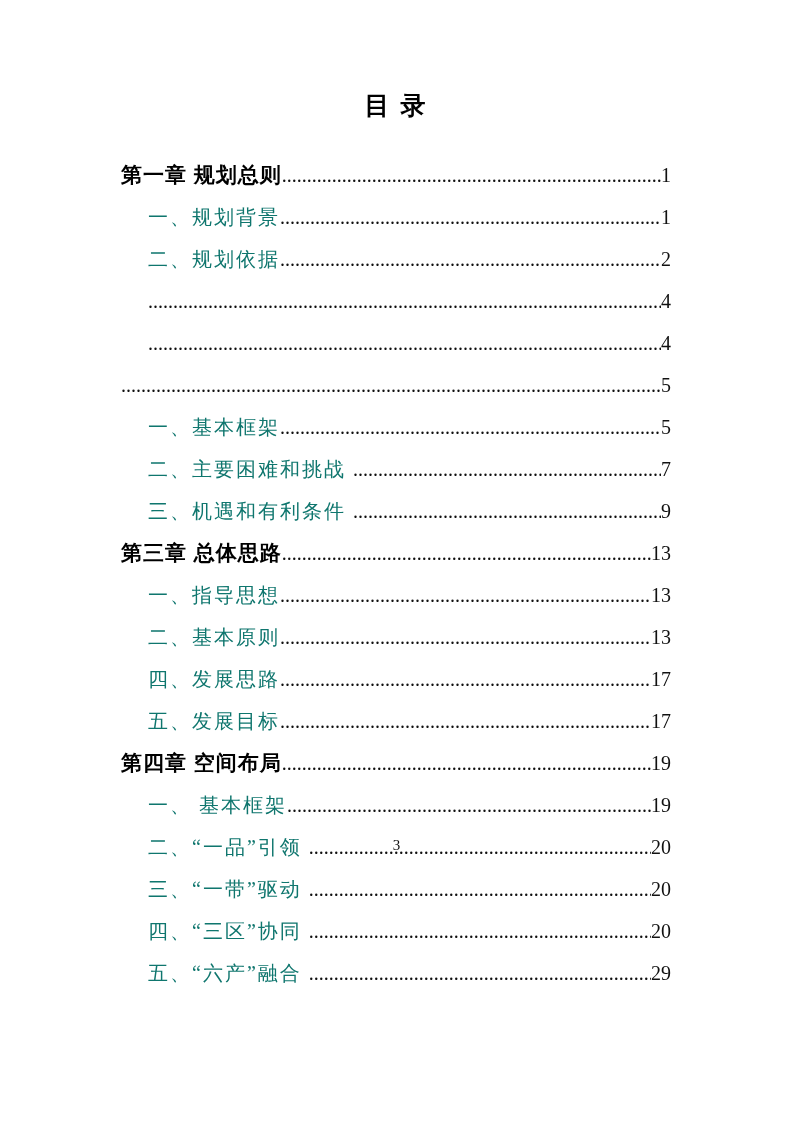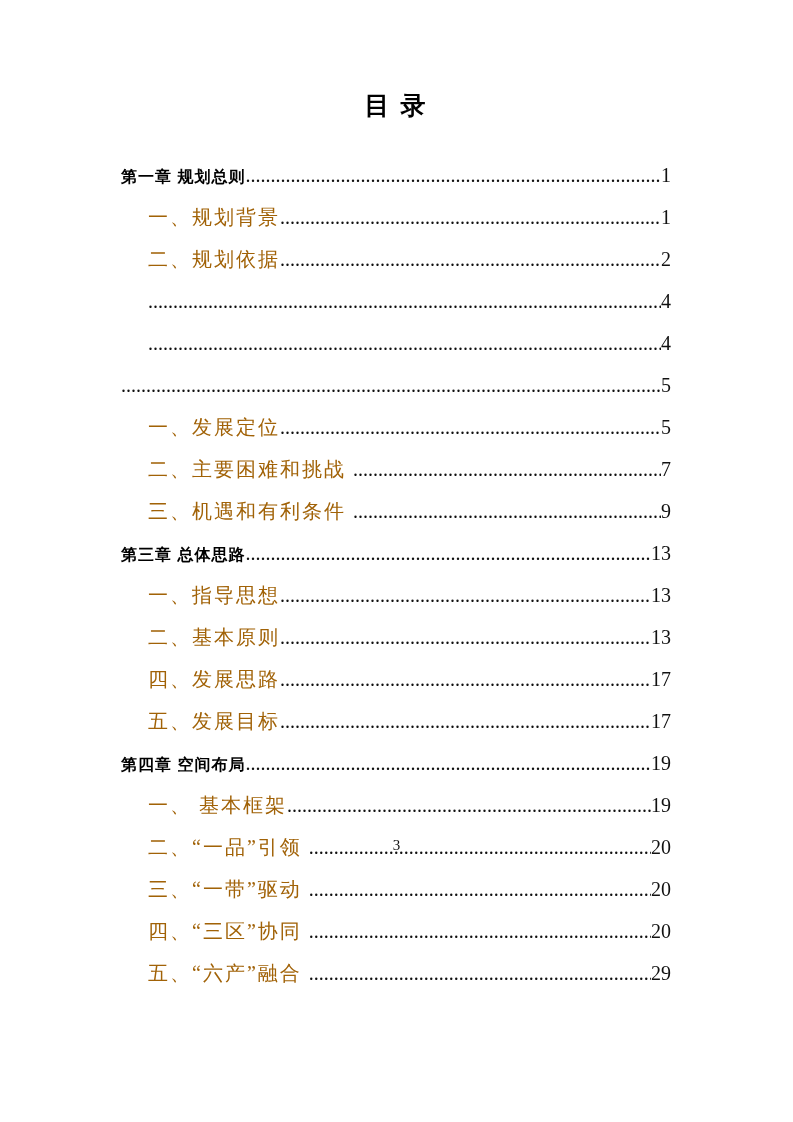--- a/index.html
+++ b/index.html
@@ -41,32 +41,32 @@
     white-space: nowrap;
     cursor: default;
   }
   .label {
     white-space: pre; 
     flex: 0 0 auto;
   }
   .row.chapter .label {
     font-family: "Liberation Sans", sans-serif;
     font-weight: bold;
-    font-size: 16px;
+    font-size: 21px;
     letter-spacing: 1px;
     color: #000;
   }
   .row.sub {
     padding-left: 27px;
   }
   .row.sub .label {
     font-family: "Liberation Serif", serif;
     font-size: 20px;
     letter-spacing: 2px;
-    color: #a16207;
+    color: #0f766e;
   }
   .dots {
     flex: 1 1 auto;
     overflow: hidden;
     white-space: nowrap;
     font-family: "Liberation Serif", serif;
     font-size: 20px;
     color: #111;
   }
   .dots::after {
@@ -117,21 +117,21 @@
   </div>
       <div class="row sub">
     <span class="dots"></span>
     <span class="pagenum">4</span>
   </div>
       <div class="row chapter">
     <span class="dots"></span>
     <span class="pagenum">5</span>
   </div>
       <div class="row sub">
-    <span class="label">一、发展定位</span>
+    <span class="label">一、基本框架</span>
     <span class="dots"></span>
     <span class="pagenum">5</span>
   </div>
       <div class="row sub">
     <span class="label">二、主要困难和挑战 </span>
     <span class="dots"></span>
     <span class="pagenum">7</span>
   </div>
       <div class="row sub">
     <span class="label">三、机遇和有利条件 </span>

